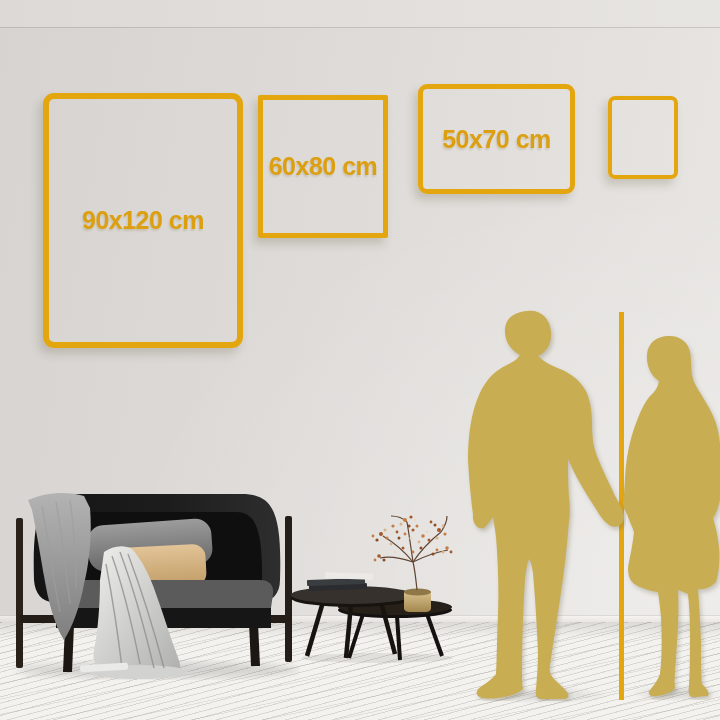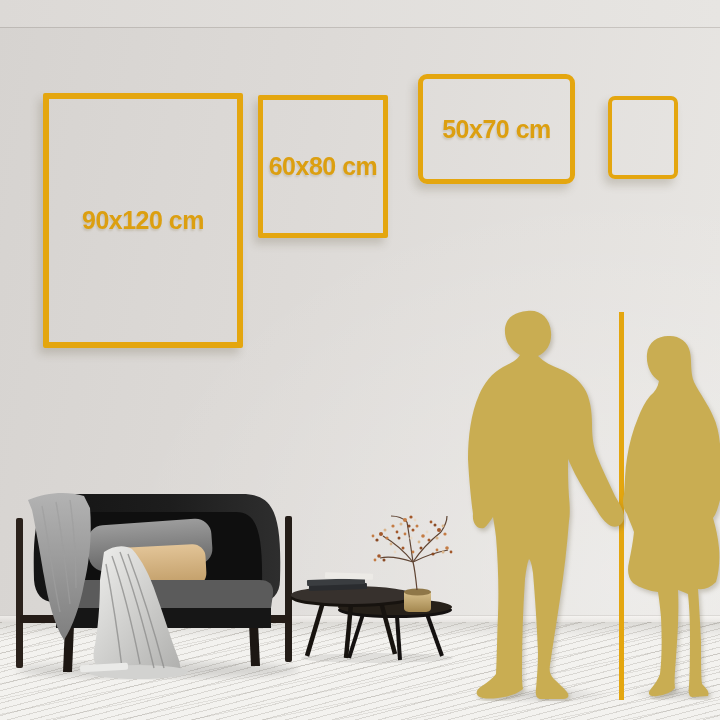--- a/index.html
+++ b/index.html
@@ -25,23 +25,23 @@
       linear-gradient(180deg,rgba(95,90,82,.16),rgba(95,90,82,0) 16px),
       repeating-linear-gradient(165deg,rgba(150,145,137,.28) 0 1px,rgba(0,0,0,0) 1px 6px),
       repeating-linear-gradient(168deg,rgba(140,135,127,.18) 0 1px,rgba(0,0,0,0) 1px 15px),
       #F3F2EF;}
   
   .frame{position:absolute;border-style:solid;border-color:#E4A60F;background:transparent;
     display:flex;align-items:center;justify-content:center;z-index:2;
     box-shadow:-4px 6px 9px rgba(95,85,60,.22);}
   .frame .lbl{color:#DC9F10;font-weight:700;font-size:25px;letter-spacing:-.5px;
     text-shadow:-1px 2px 2px rgba(120,100,40,.18);}
-  .frame-90{left:43px;top:93px;width:200px;height:255px;border-width:6px;border-radius:2px;box-sizing:border-box;}
+  .frame-90{left:43px;top:93px;width:200px;height:255px;border-width:6px;border-radius:11px;box-sizing:border-box;}
   .frame-60{left:258px;top:95px;width:130px;height:143px;border-width:5px;border-radius:2px;box-sizing:border-box;}
-  .frame-50{left:418px;top:74px;width:157px;height:110px;border-width:5px;border-radius:9px;box-sizing:border-box;}
+  .frame-50{left:418px;top:84px;width:157px;height:110px;border-width:5px;border-radius:9px;box-sizing:border-box;}
   .frame-30{left:608px;top:96px;width:70px;height:83px;border-width:4px;border-radius:7px;box-sizing:border-box;}
   .label-30{position:absolute;left:575px;top:190px;width:130px;text-align:center;z-index:2;
     color:#DC9F10;font-weight:700;font-size:25px;letter-spacing:-.5px;}
   
   .ruler-label{position:absolute;left:570px;top:281px;width:92px;text-align:center;z-index:3;
     color:#DC9F10;font-weight:700;font-size:25px;letter-spacing:-.5px;}
   .ruler-line{position:absolute;left:619px;top:312px;width:5px;height:388px;z-index:3;
     background:#E4A60F;}
   
   .illus{position:absolute;z-index:4;}

